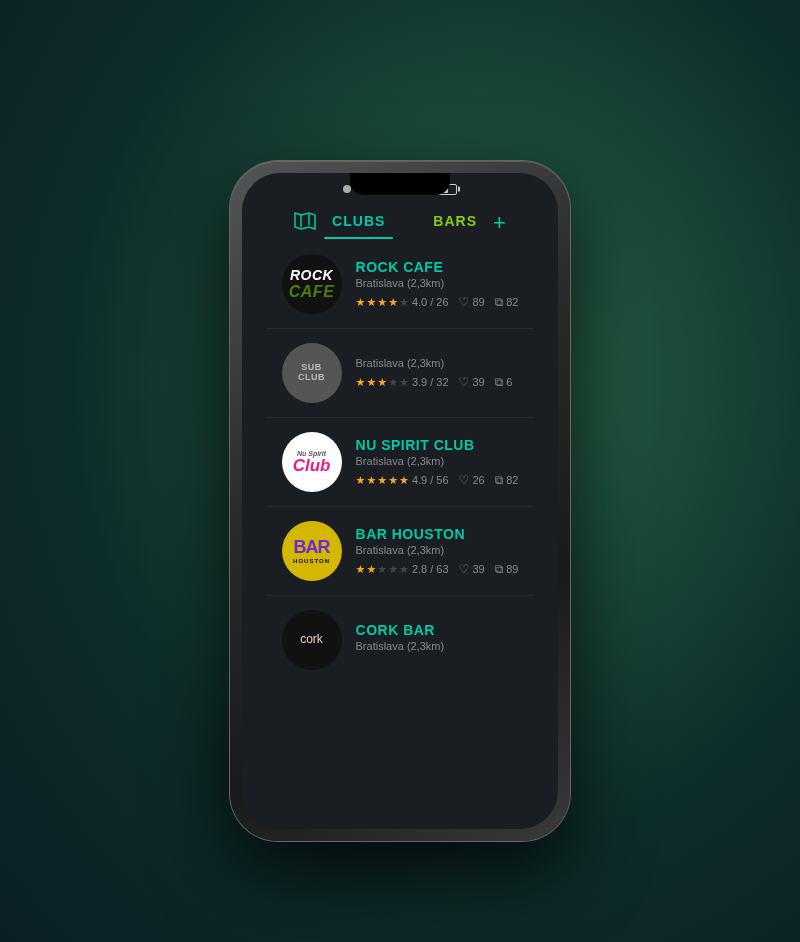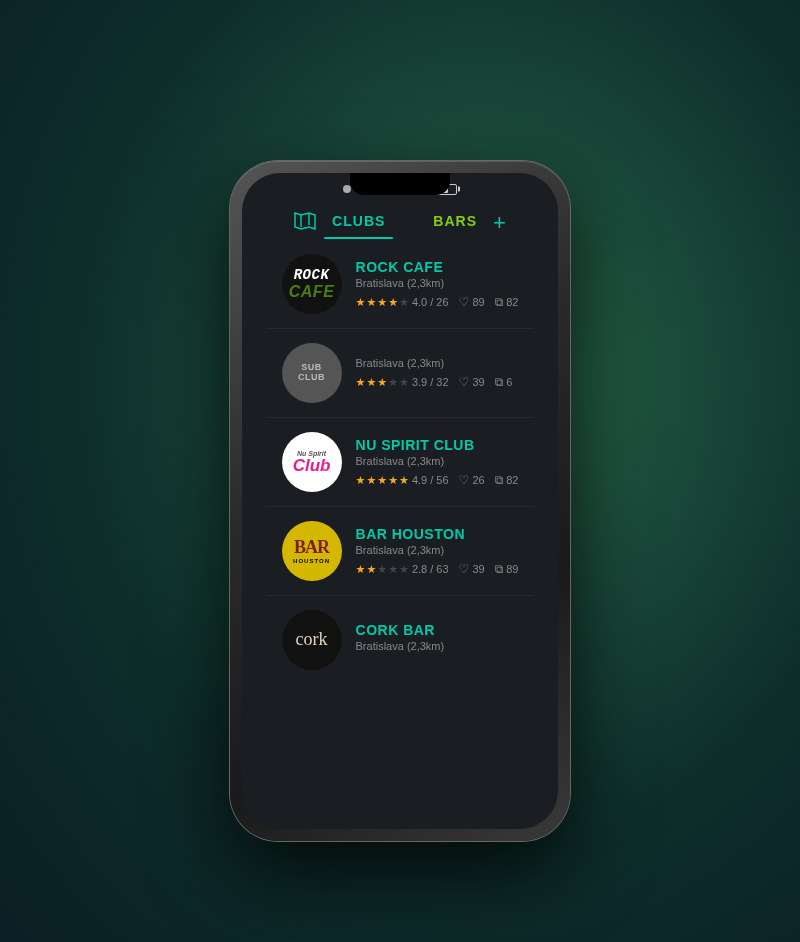--- a/index.html
+++ b/index.html
@@ -299,21 +299,21 @@
     .stat-icon {
       font-size: 12px;
       color: #888;
     }
 
     
     .rock-cafe-text {
       text-align: center;
       line-height: 1.1;
     }
-    .rock-cafe-text .rock { font-size: 14px; font-weight: 900; font-style: italic; color: #fff; font-family: Liberation Mono, monospace; }
+    .rock-cafe-text .rock { font-size: 14px; font-weight: 900; font-style: italic; color: #fff; }
     .rock-cafe-text .cafe { font-size: 16px; font-weight: 900; font-style: italic; color: #4d7c0f; }
 
     
     .nu-spirit-inner {
       text-align: center;
     }
     .nu-spirit-inner .nu { font-size: 7px; color: #333; font-style: italic; }
     .nu-spirit-inner .club-word { font-size: 14px; font-weight: 900; color: #e91e8c; font-style: italic; }
 
     
@@ -463,21 +463,21 @@
               <span class="stat-icon">⧉</span>
               <span>82</span>
             </div>
           </div>
         </div>
       </div>
 
       <div class="club-item">
         <div class="club-logo bar-houston">
           <div class="bar-houston-inner">
-            <div class="bar-word" style="font-size:18px;font-weight:900;color:#7f1d1d;letter-spacing:-1px;line-height:1.1;font-family:Liberation Serif, serif;">BAR</div>
+            <div class="bar-word" style="font-size:18px;font-weight:900;color:#6d28d9;letter-spacing:-1px;line-height:1.1;">BAR</div>
             <div class="houston-word" style="font-size:6px;font-weight:700;color:#000;letter-spacing:1px;">HOUSTON</div>
           </div>
         </div>
         <div class="club-info">
           <div class="club-name">BAR HOUSTON</div>
           <div class="club-location">Bratislava (2,3km)</div>
           <div class="club-stats">
             <div class="stars">
               <span class="star">★</span>
               <span class="star">★</span>
@@ -493,21 +493,21 @@
             <div class="stat-item">
               <span class="stat-icon">⧉</span>
               <span>89</span>
             </div>
           </div>
         </div>
       </div>
 
       <div class="club-item" style="border-bottom:none;">
         <div class="club-logo cork-bar">
-          <span style="font-size:18px;font-weight:400;color:#e0d0c0;font-family:Liberation Serif, serif;">cork</span>
+          <span style="font-size:12px;font-weight:400;color:#e0d0c0;font-family:Liberation Sans, sans-serif;">cork</span>
         </div>
         <div class="club-info">
           <div class="club-name">CORK BAR</div>
           <div class="club-location">Bratislava (2,3km)</div>
           <div class="club-stats">
             
           </div>
         </div>
       </div>
 

